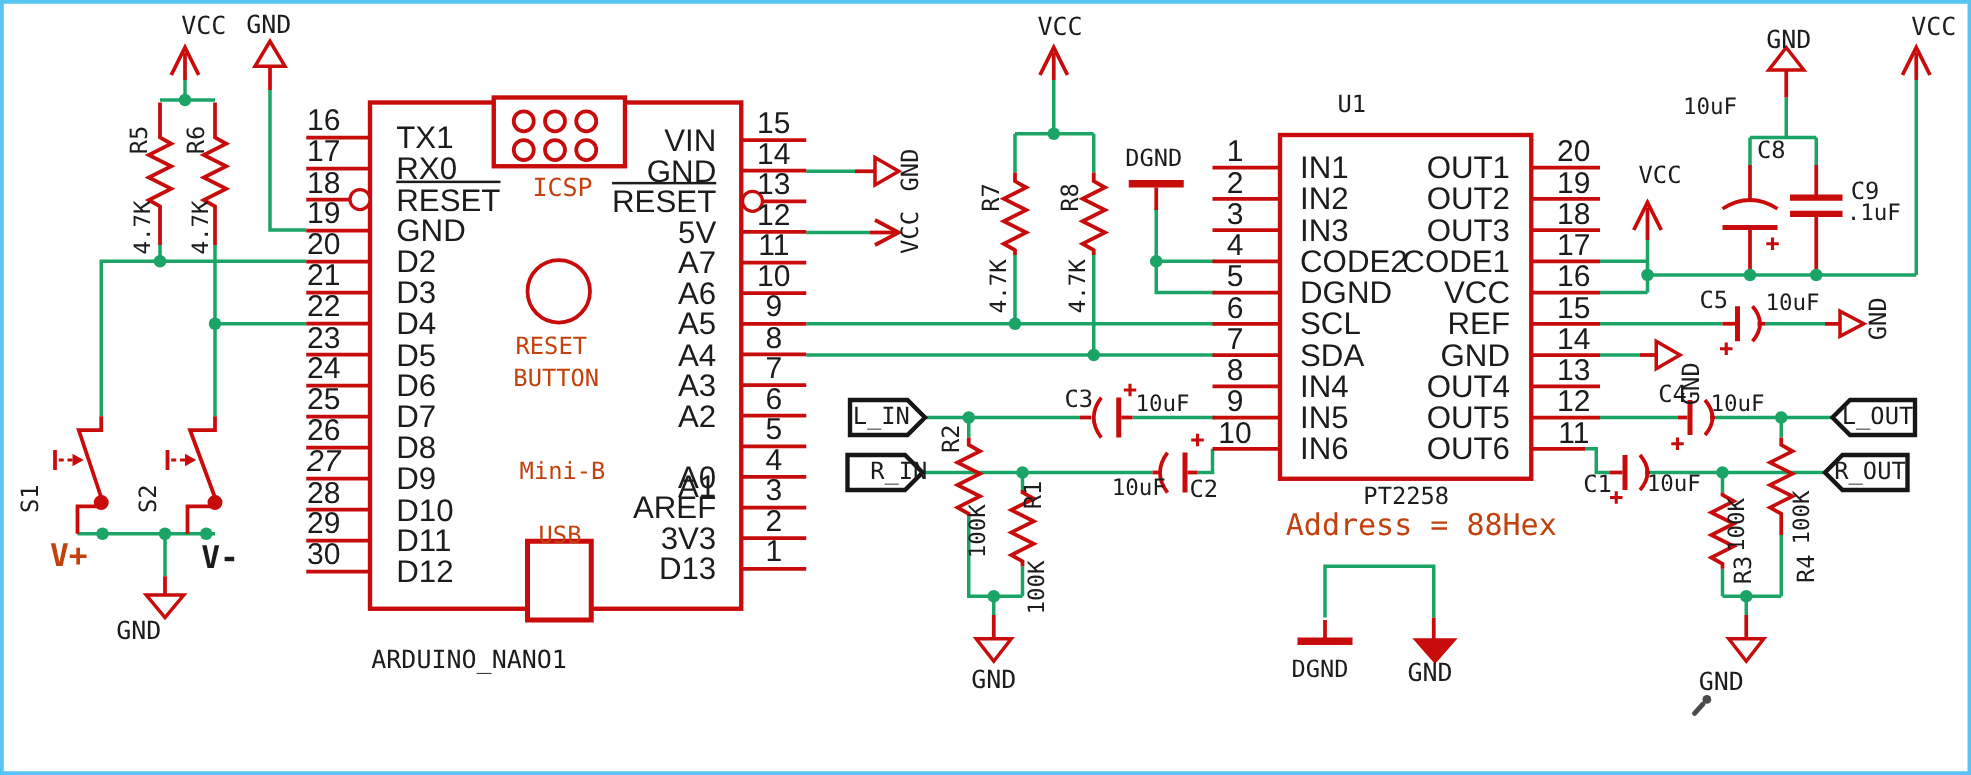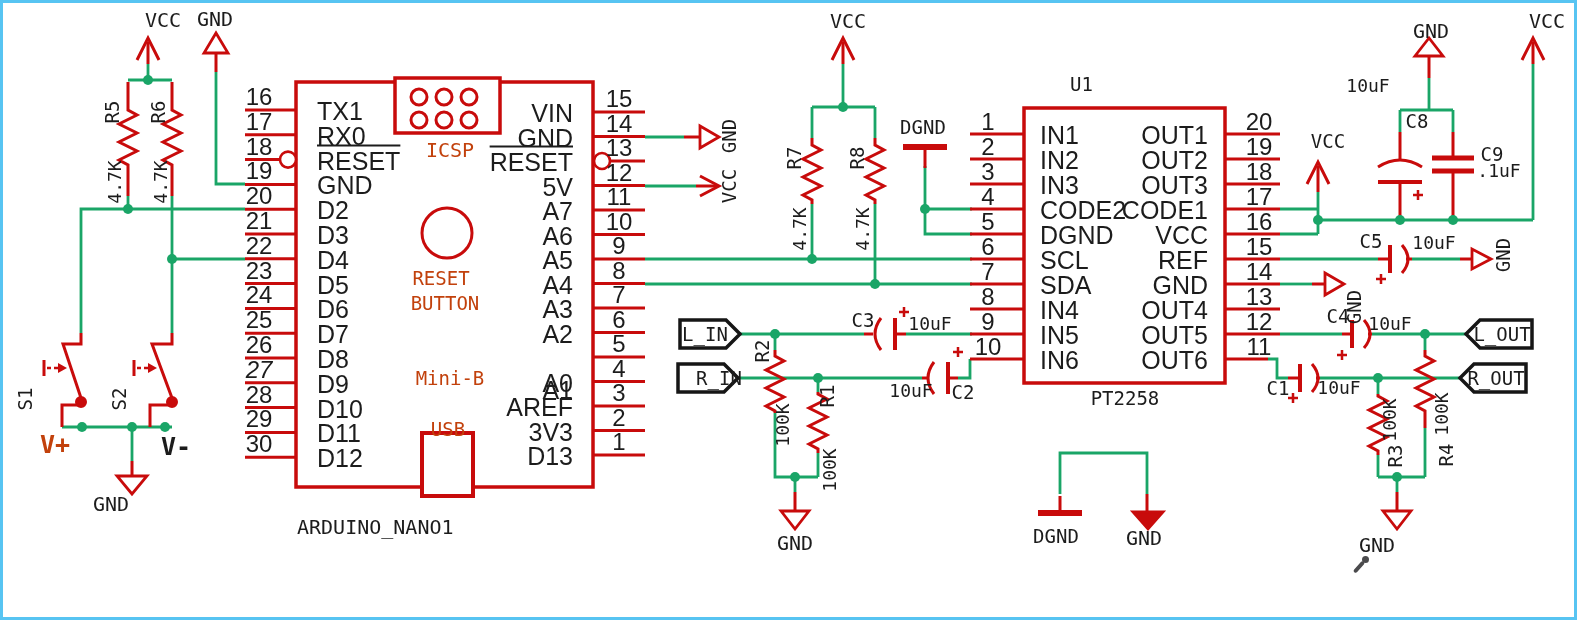--- a/index.html
+++ b/index.html
@@ -387,20 +387,21 @@
   <div class="lb val" style="left:911px;top:391px;">10uF</div>
   <div class="lb ref" style="left:963px;top:392px;">C2</div>
   <div class="lb rot ref" style="left:762px;top:351px;">R2</div>
   <div class="lb rot val" style="left:783px;top:425px;">100K</div>
   <div class="lb rot ref" style="left:827px;top:396px;">R1</div>
   <div class="lb rot val" style="left:830px;top:470px;">100K</div>
   <div class="lb" style="left:795px;top:543px;">GND</div>
 
   <div class="lb la ref" style="left:1070px;top:84px;text-align:center;">U1</div>
   <div class="lb ref" style="left:1125px;top:398px;">PT2258</div>
+  <div class="lb red" style="left:1137px;top:420px;font-size:24px;">Address = 88Hex</div>
   <div class="lb" style="left:1056px;top:536px;font-size:19px;">DGND</div>
   <div class="lb" style="left:1144px;top:538px;">GND</div>
 
   <div class="lb" style="left:1328px;top:141px;font-size:19px;">VCC</div>
   <div class="lb" style="left:1547px;top:21px;">VCC</div>
   <div class="lb" style="left:1431px;top:31px;">GND</div>
   <div class="lb val" style="left:1368px;top:86px;">10uF</div>
   <div class="lb ref" style="left:1417px;top:121px;">C8</div>
   <div class="lb ref" style="left:1492px;top:154px;">C9</div>
   <div class="lb val" style="left:1499px;top:171px;">.1uF</div>

